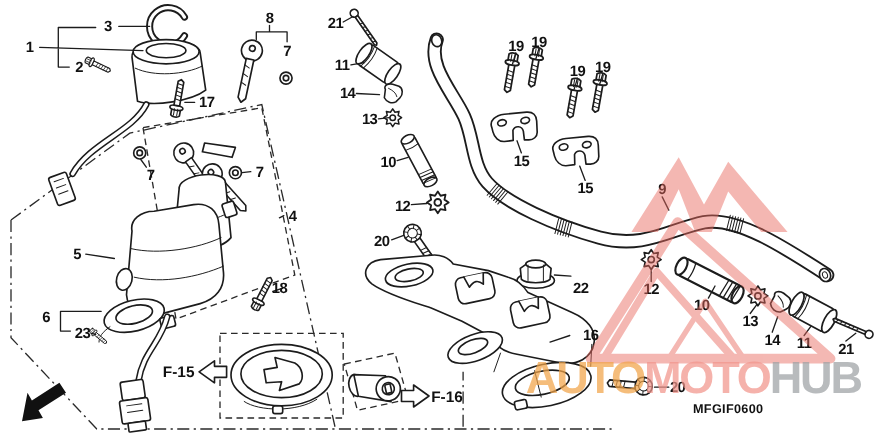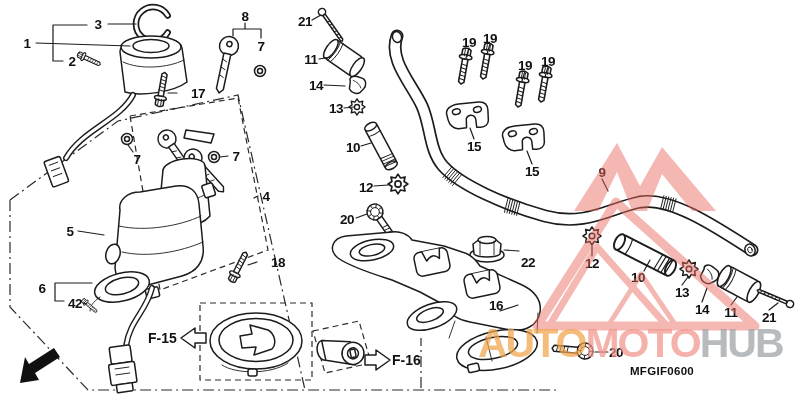--- a/index.html
+++ b/index.html
@@ -276,44 +276,44 @@
 
     <text class="code" x="662" y="375" text-anchor="middle">MFGIF0600</text>
   </svg>
 
   <div id="callout-layer">
       <span class="callout" style="left: 27px; top: 43px;">1</span>
       <span class="callout" style="left: 72px; top: 61px;">2</span>
       <span class="callout" style="left: 98px; top: 24px;">3</span>
       <span class="callout" style="left: 245px; top: 16px;">8</span>
       <span class="callout" style="left: 261px; top: 46px;">7</span>
-      <span class="callout" style="left: 198px; top: 93px;">17</span>
+      <span class="callout" style="left: 188px; top: 93px;">17</span>
       <span class="callout" style="left: 137px; top: 159px;">7</span>
       <span class="callout" style="left: 236px; top: 156px;">7</span>
       <span class="callout" style="left: 266px; top: 196px;">4</span>
       <span class="callout" style="left: 70px; top: 231px;">5</span>
-      <span class="callout" style="left: 278px; top: 262px;">18</span>
+      <span class="callout" style="left: 254px; top: 262px;">18</span>
       <span class="callout" style="left: 42px; top: 288px;">6</span>
-      <span class="callout" style="left: 75px; top: 303px;">42</span>
+      <span class="callout" style="left: 75px; top: 303px;">23</span>
       <span class="callout" style="left: 305px; top: 21px;">21</span>
       <span class="callout" style="left: 311px; top: 59px;">11</span>
       <span class="callout" style="left: 316px; top: 85px;">14</span>
       <span class="callout" style="left: 336px; top: 108px;">13</span>
       <span class="callout" style="left: 353px; top: 147px;">10</span>
       <span class="callout" style="left: 366px; top: 187px;">12</span>
       <span class="callout" style="left: 347px; top: 219px;">20</span>
       <span class="callout" style="left: 469px; top: 42px;">19</span>
       <span class="callout" style="left: 490px; top: 38px;">19</span>
       <span class="callout" style="left: 525px; top: 65px;">19</span>
       <span class="callout" style="left: 548px; top: 61px;">19</span>
       <span class="callout" style="left: 474px; top: 146px;">15</span>
       <span class="callout" style="left: 532px; top: 171px;">15</span>
       <span class="callout" style="left: 602px; top: 172px;">9</span>
       <span class="callout" style="left: 528px; top: 262px;">22</span>
-      <span class="callout" style="left: 496px; top: 305px;">16</span>
+      <span class="callout" style="left: 537px; top: 305px;">16</span>
       <span class="callout" style="left: 592px; top: 263px;">12</span>
       <span class="callout" style="left: 638px; top: 277px;">10</span>
       <span class="callout" style="left: 682px; top: 292px;">13</span>
       <span class="callout" style="left: 702px; top: 309px;">14</span>
       <span class="callout" style="left: 731px; top: 312px;">11</span>
       <span class="callout" style="left: 769px; top: 317px;">21</span>
       <span class="callout" style="left: 616px; top: 352px;">20</span>
     </div>
 
   <svg id="wm" width="800" height="400" viewBox="0 0 800 400">

